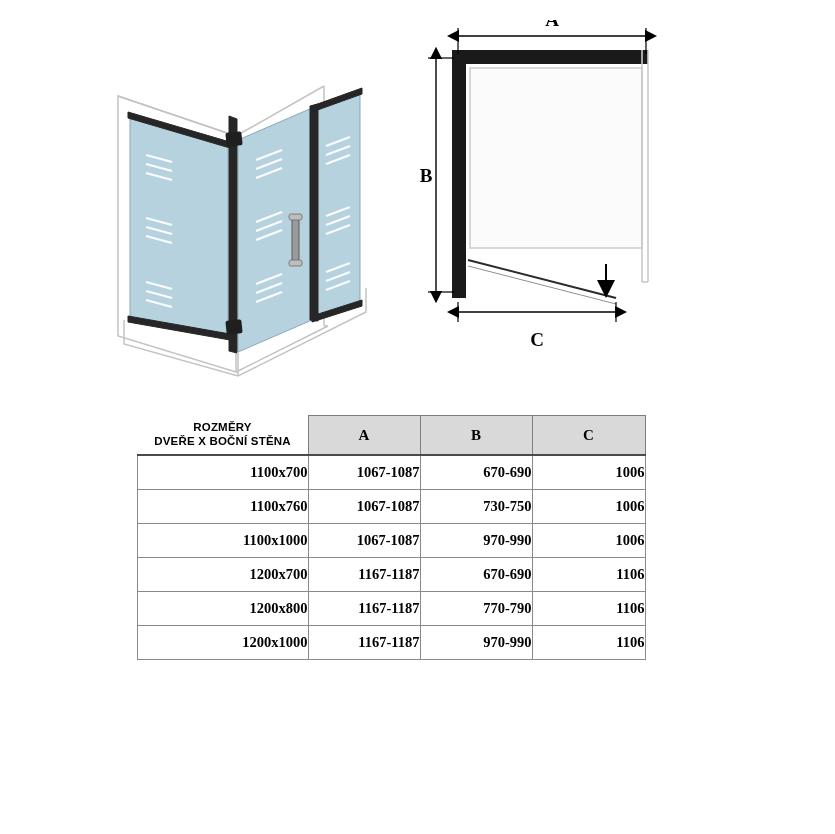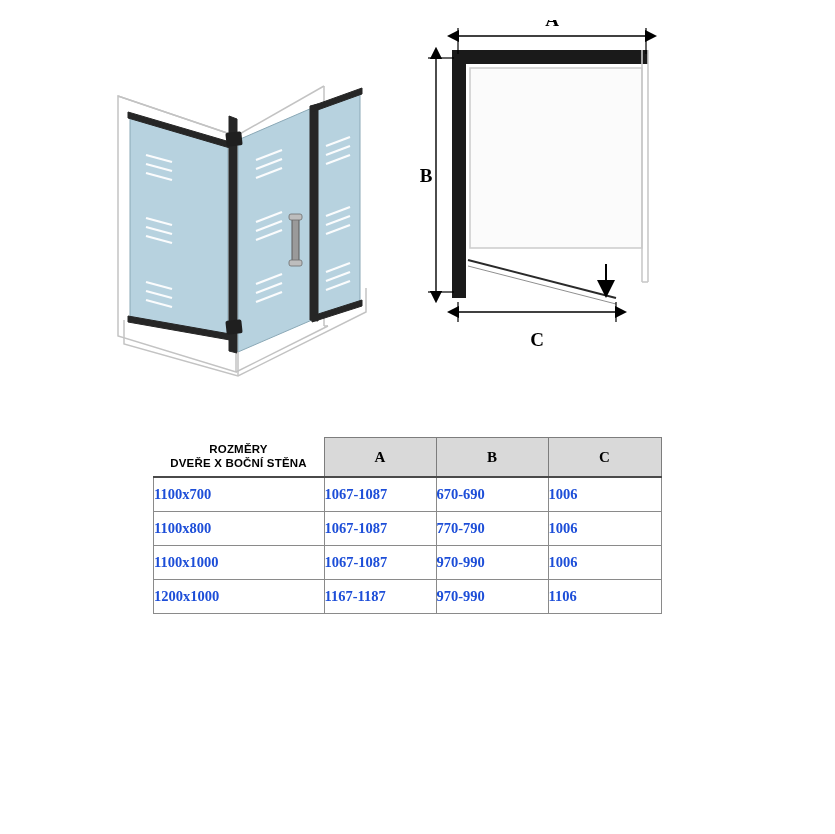--- a/index.html
+++ b/index.html
@@ -39,23 +39,22 @@
     left: 420px;
     top: 20px;
     width: 400px;
     height: 360px;
   }
 
   
   #table-wrap {
     position: absolute;
     left: 137px;
-    top: 437px;
+    top: 415px;
     width: 500px;
-    margin-left: 16px;
   }
 
   table.dims {
     border-collapse: collapse;
     width: 500px;
     table-layout: fixed;
   }
 
   table.dims th.hdr-label {
     width: 166px;
@@ -78,25 +77,25 @@
     font-weight: bold;
     font-family: "Liberation Serif", serif;
     padding: 5px 0 5px 0;
     text-align: center;
   }
   table.dims th.hdr-col.last { width: 112px; }
 
   table.dims td {
     border: 1px solid #8a8a8a;
     height: 33px;
-    text-align: left;
+    text-align: right;
     font-size: 14.5px;
     font-weight: bold;
     font-family: "Liberation Serif", serif;
-    color: #1d4ed8;
+    color: #000000;
     padding: 0;
   }
   table.dims td.size-cell {
     font-size: 14.5px;
   }
   
   table.dims tr.head-row th.hdr-label {
     border-bottom: 2px solid #4a4a4a;
   }
 </style>
@@ -275,32 +274,44 @@
       </tr>
     </thead>
     <tbody>
       <tr>
         <td class="size-cell">1100x700</td>
         <td>1067-1087</td>
         <td>670-690</td>
         <td>1006</td>
       </tr>
       <tr>
-        <td class="size-cell">1100x800</td>
+        <td class="size-cell">1100x760</td>
         <td>1067-1087</td>
-        <td>770-790</td>
+        <td>730-750</td>
         <td>1006</td>
       </tr>
       <tr>
         <td class="size-cell">1100x1000</td>
         <td>1067-1087</td>
         <td>970-990</td>
         <td>1006</td>
       </tr>
       <tr>
+        <td class="size-cell">1200x700</td>
+        <td>1167-1187</td>
+        <td>670-690</td>
+        <td>1106</td>
+      </tr>
+      <tr>
+        <td class="size-cell">1200x800</td>
+        <td>1167-1187</td>
+        <td>770-790</td>
+        <td>1106</td>
+      </tr>
+      <tr>
         <td class="size-cell">1200x1000</td>
         <td>1167-1187</td>
         <td>970-990</td>
         <td>1106</td>
       </tr>
     </tbody>
   </table>
 </div>
 
 </body></html>

